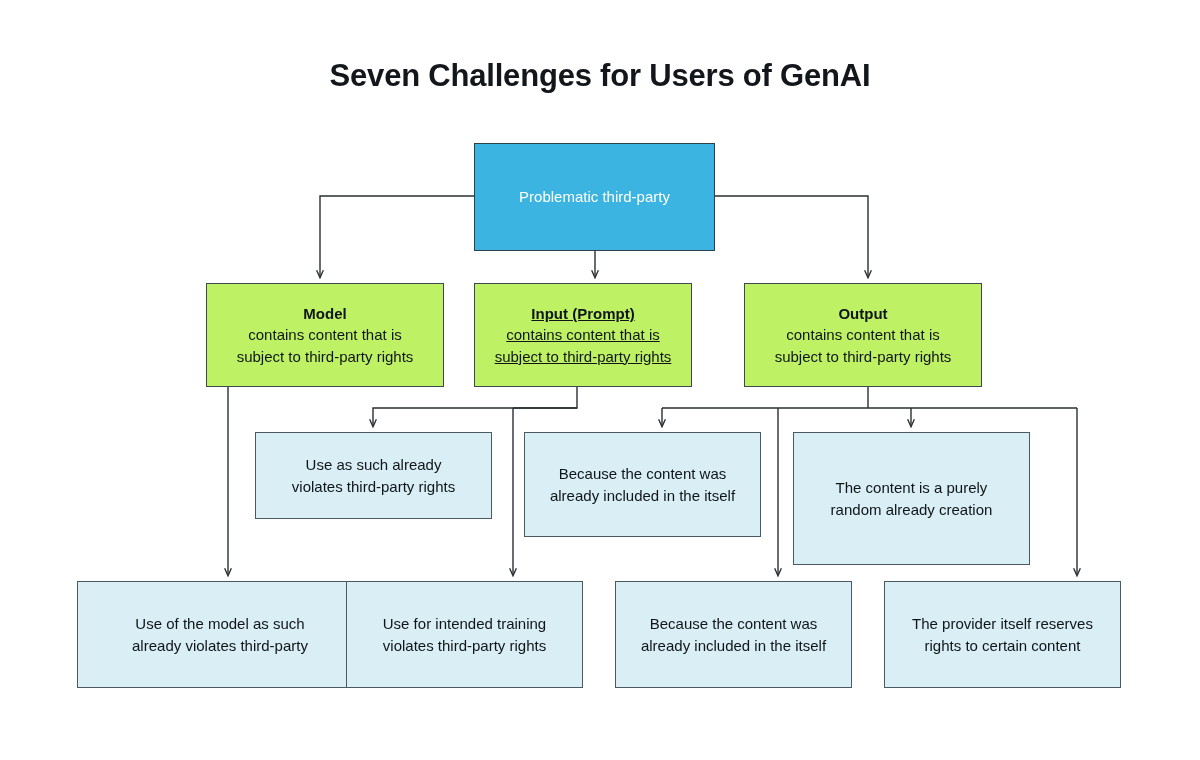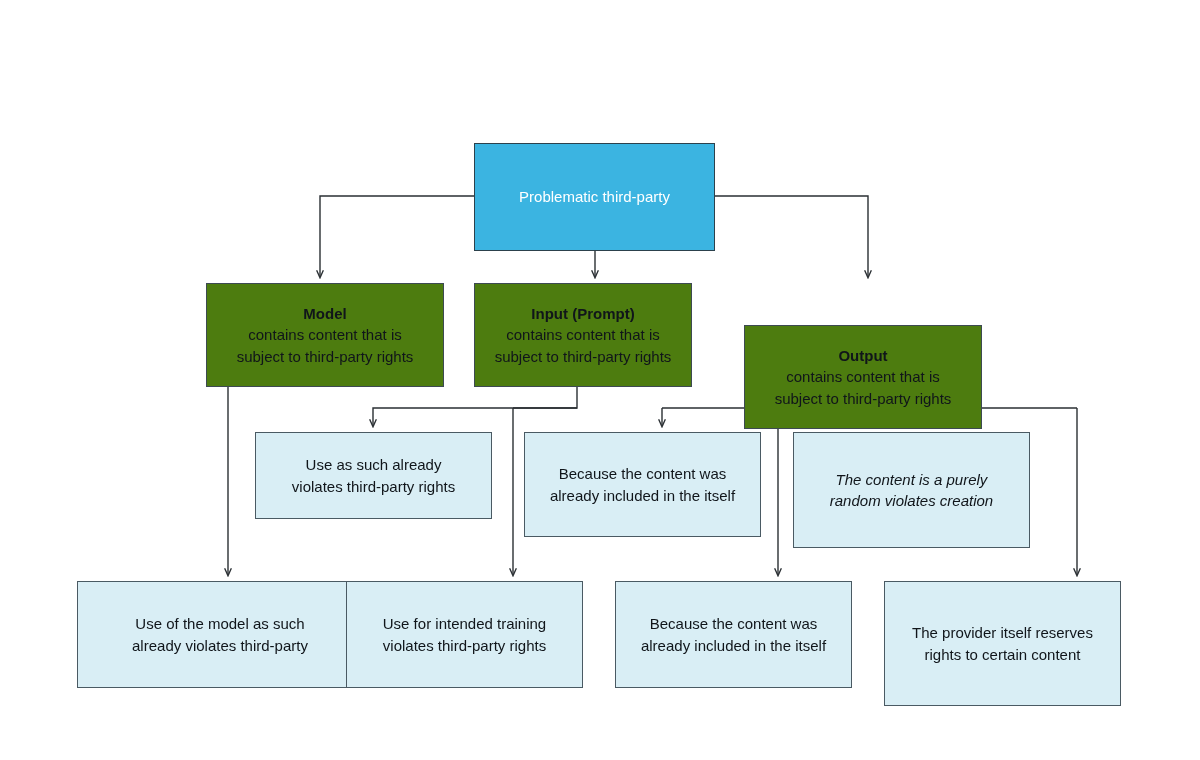--- a/index.html
+++ b/index.html
@@ -51,50 +51,51 @@
     color: #10151a;
   }
   .node .ln { display: block; width: 100%; }
   .node.root {
     background: #3bb4e1;
     border-color: #2c414c;
     color: #ffffff;
     font-size: 15px;
   }
   .node.level2 {
-    background: #4d7c0f;
+    background: #bef264;
     font-size: 15px;
   }
   .node.level2 .head { font-weight: bold; }
   .node.leaf {
     background: #d9eef5;
     border-color: #4a5a63;
     font-size: 15px;
   }
   
   #node-root { left: 474px; top: 143px; width: 241px; height: 108px; }
   
   #node-model { left: 206px; top: 283px; width: 238px; height: 104px; }
-  #node-input { left: 474px; top: 283px; width: 218px; height: 104px; }
-  #node-output { left: 744px; top: 283px; width: 238px; height: 104px; margin-top: 42px; }
+  #node-input { left: 474px; top: 283px; width: 218px; height: 104px; text-decoration: underline; }
+  #node-output { left: 744px; top: 283px; width: 238px; height: 104px; }
   
   #node-l3-0 { left: 255px; top: 432px; width: 237px; height: 87px; }
   #node-l3-1 { left: 524px; top: 432px; width: 237px; height: 105px; }
-  #node-l3-2 { left: 793px; top: 432px; width: 237px; height: 116px; font-style: italic; }
+  #node-l3-2 { left: 793px; top: 432px; width: 237px; height: 133px; }
   
   #node-l4-0 { left: 77px; top: 581px; width: 286px; height: 107px; }
   #node-l4-1 { left: 346px; top: 581px; width: 237px; height: 107px; }
   #node-l4-2 { left: 615px; top: 581px; width: 237px; height: 107px; }
-  #node-l4-3 { left: 884px; top: 581px; width: 237px; height: 125px; }
+  #node-l4-3 { left: 884px; top: 581px; width: 237px; height: 107px; }
 </style>
 </head>
 <body>
 
 <div id="canvas">
 
+  <div class="title">Seven Challenges for Users of GenAI</div>
 
   <svg id="edges" viewBox="0 0 1200 760" width="1200" height="760" xmlns="http://www.w3.org/2000/svg">
     <defs>
       <marker id="arrow" viewBox="0 0 10 10" refX="8" refY="5" markerWidth="6" markerHeight="6" orient="auto-start-reverse">
         <path d="M 0 1 L 9 5 L 0 9" fill="none" stroke="#2a2f33" stroke-width="1.6"></path>
       </marker>
     </defs>
     <g fill="none" stroke="#2a2f33" stroke-width="1.4">
 
       <path d="M 474 196 L 320 196 L 320 277" marker-end="url(#arrow)"></path>
@@ -146,21 +147,21 @@
     <span class="ln">violates third-party rights</span>
   </div>
 
   <div class="node leaf" id="node-l3-1">
     <span class="ln">Because the content was</span>
     <span class="ln">already included in the itself</span>
   </div>
 
   <div class="node leaf" id="node-l3-2">
     <span class="ln">The content is a purely</span>
-    <span class="ln">random violates creation</span>
+    <span class="ln">random already creation</span>
   </div>
 
   <div class="node leaf" id="node-l4-0">
     <span class="ln">Use of the model as such</span>
     <span class="ln">already violates third-party</span>
   </div>
 
   <div class="node leaf" id="node-l4-1">
     <span class="ln">Use for intended training</span>
     <span class="ln">violates third-party rights</span>

